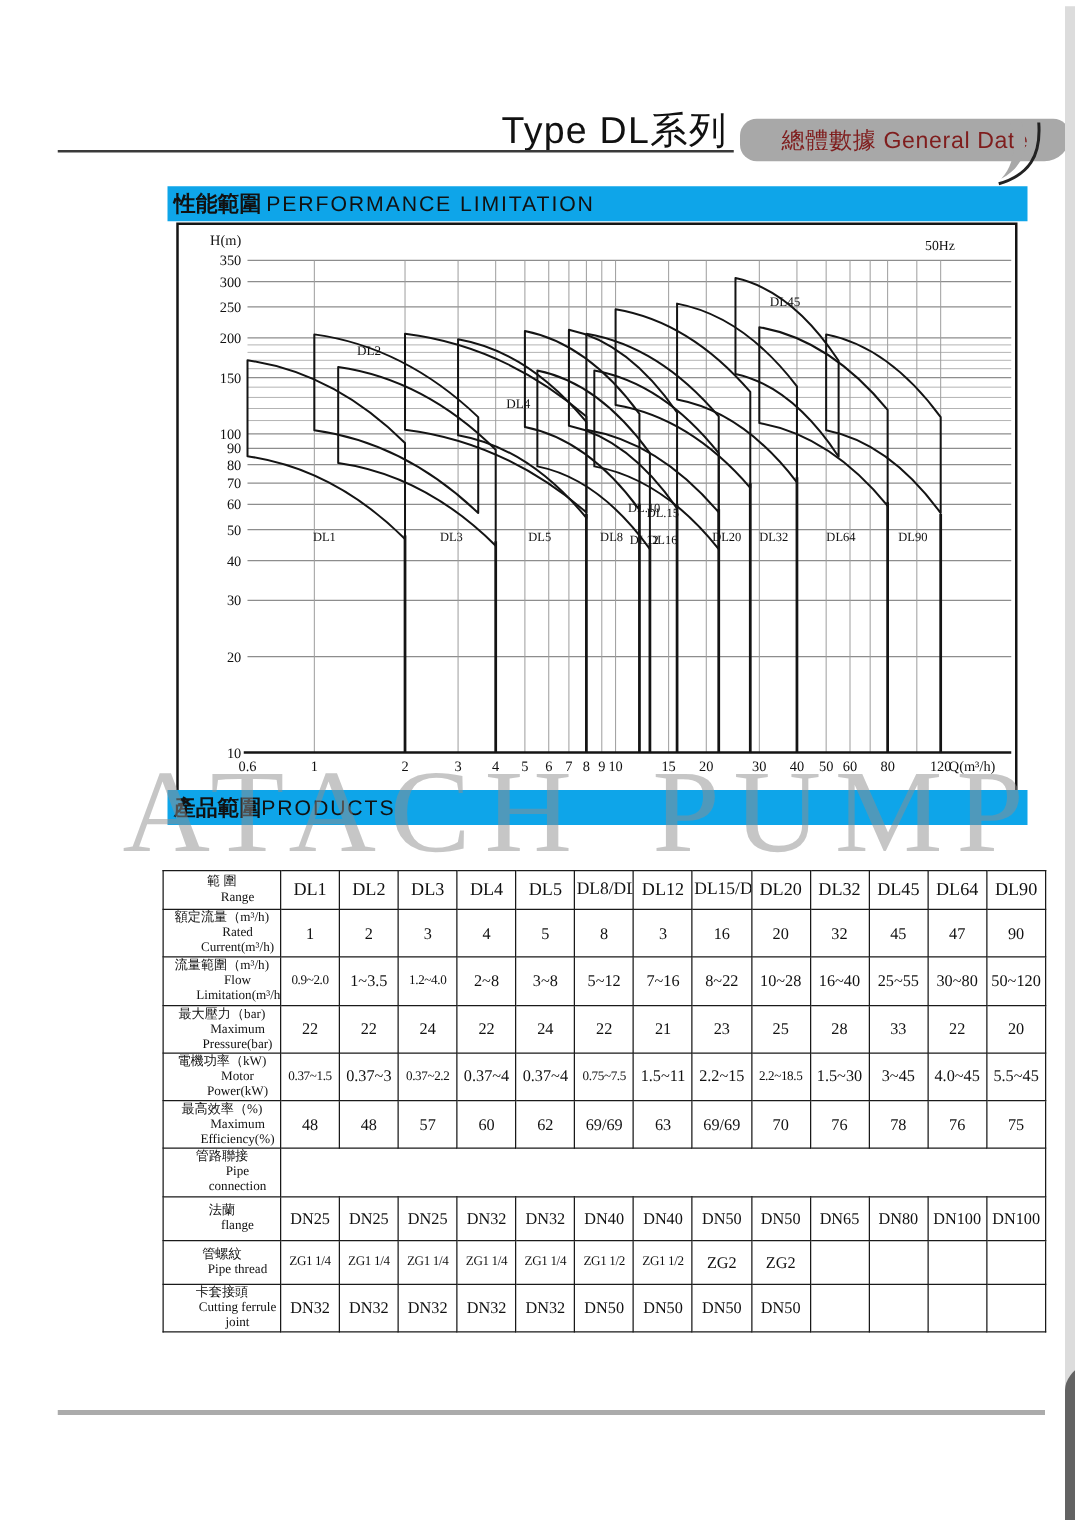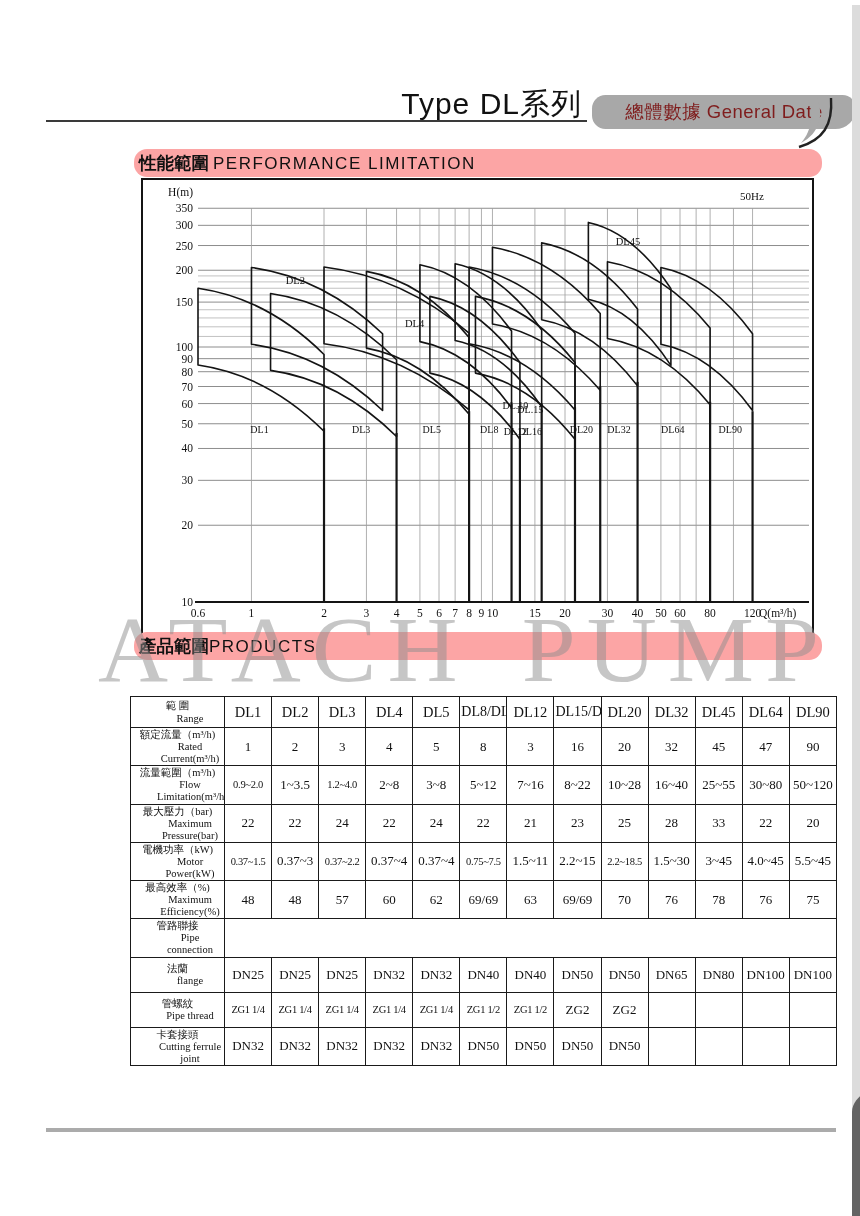--- a/index.html
+++ b/index.html
@@ -9,22 +9,22 @@
   
   #page-title{position:absolute;top:84px;left:0;width:536px;text-align:right;
     font-family:"Liberation Sans",sans-serif;font-size:30px;font-weight:500;letter-spacing:1px;}
   #title-rule{position:absolute;top:120px;left:0;width:541px;height:2px;background:#3a3a3a;}
   #general-tab{position:absolute;top:95px;left:546px;width:264px;height:34px;background:#a8a8a8;
     border-radius:17px 17px 26px 17px;color:#7f1d1d;font-family:"Liberation Sans",sans-serif;
     font-size:18.5px;line-height:34px;text-align:center;letter-spacing:0.5px;}
   #tab-tail{position:absolute;left:747px;top:95px;}
 
   
-  .section-bar{position:absolute;left:88px;width:688px;height:28px;background:#fca5a5;
-    line-height:28px;padding-left:5px;box-sizing:border-box;white-space:nowrap;border-radius:13px;}
+  .section-bar{position:absolute;left:88px;width:688px;height:28px;background:#0ea5e9;
+    line-height:28px;padding-left:5px;box-sizing:border-box;white-space:nowrap;}
   .section-bar .zh{font-family:"Liberation Sans",sans-serif;font-weight:bold;font-size:17.5px;}
   .section-bar .en{font-family:"Liberation Sans",sans-serif;font-size:17px;letter-spacing:1.5px;}
   #bar-performance{top:149px;}
   #bar-products{top:632px;}
 
   
   #chart-box{position:absolute;left:95px;top:178px;width:673px;height:457px;
     border:2px solid #141414;box-sizing:border-box;background:#fff;}
   #chart-box svg{display:block;}
   #chart-box text{font-family:"Liberation Serif",serif;}

